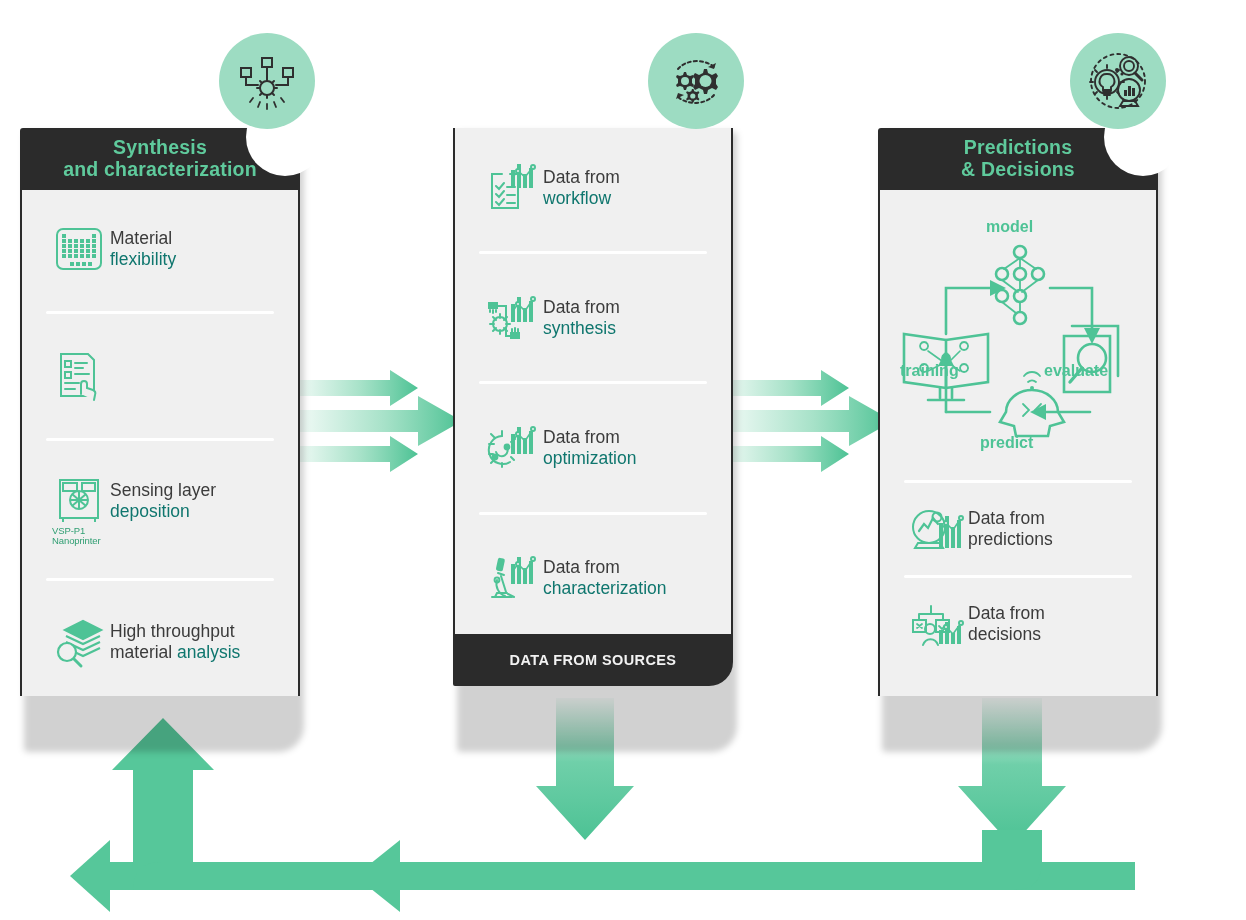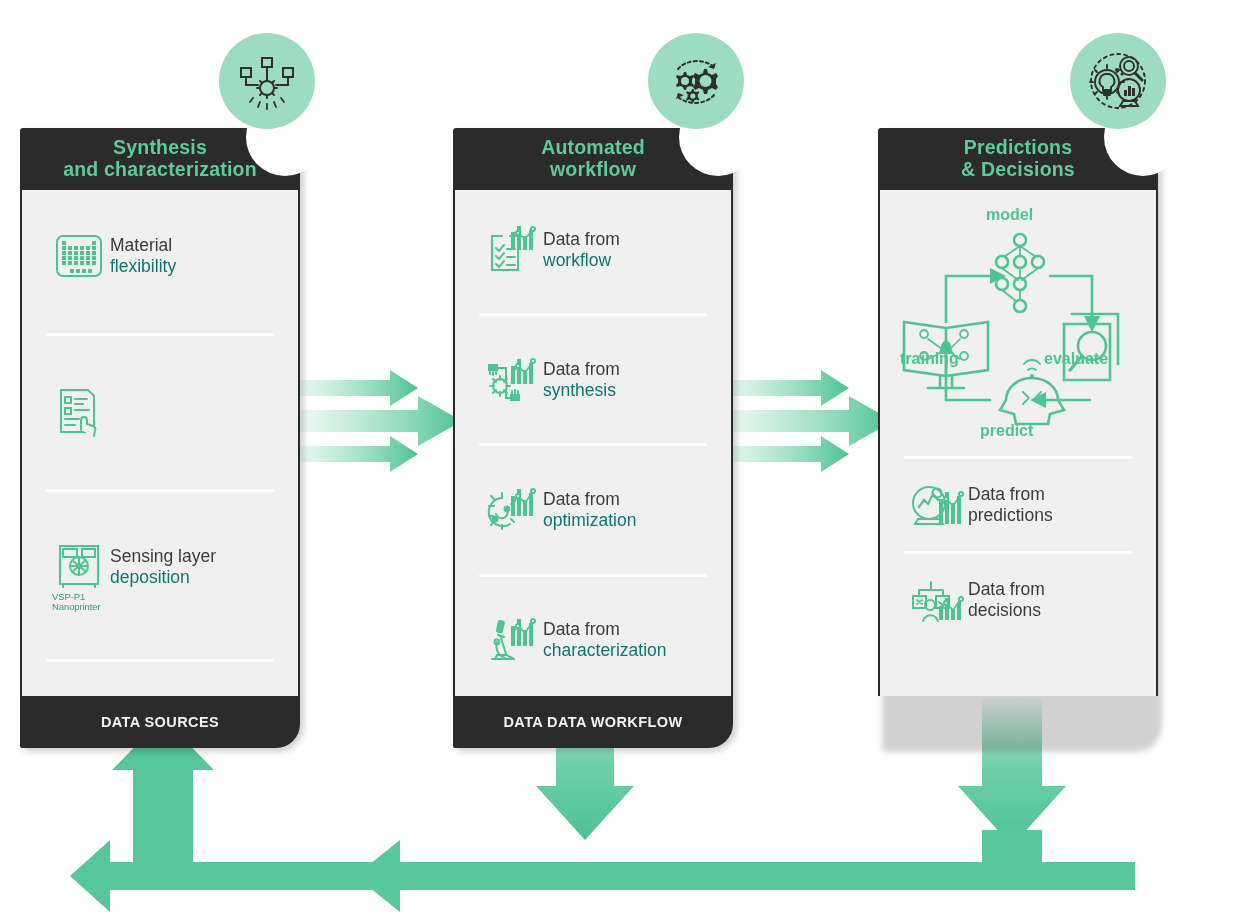--- a/index.html
+++ b/index.html
@@ -89,21 +89,21 @@
   .badge {
     position: absolute; width: 96px; height: 96px; border-radius: 50%;
     background: #9ddcc2; z-index: 6;
     display: flex; align-items: center; justify-content: center;
   }
   .b1 { left: 219px; top: 33px; }
   .b2 { left: 648px; top: 33px; }
   .b3 { left: 1070px; top: 33px; }
 
   
-  .cycle { position: relative; width: 252px; height: 246px; margin: 0 auto; }
+  .cycle { position: relative; width: 252px; height: 246px; margin: 12px auto; }
   .cyc-label {
     position: absolute; color: #4ec396; font-size: 16px; font-weight: bold;
     white-space: nowrap;
   }
   .lbl-model    { left: 92px;  top: 2px; }
   .lbl-training { left: 6px;   top: 146px; }
   .lbl-evaluate { left: 150px; top: 146px; }
   .lbl-predict  { left: 86px;  top: 218px; }
 
   svg { display: block; overflow: visible; }
@@ -265,34 +265,42 @@
             <span>Sensing layer</span><br>
             <span class="g">deposition</span>
           </span>
         </div>
         <div class="sublabel" style="white-space:pre-line;">VSP-P1
 Nanoprinter</div>
       </div>
 
       <div class="divider"></div>
 
-
-    </div>
-    <div class="card-foot">
-      <span class="flabel">DATA SOURCES</span>
+      <div class="row">
+        <span class="ico">
+          <svg width="52" height="50" viewBox="0 0 52 50" fill="none" stroke="#4ec396" stroke-width="2.2">
+            <path d="M30,4 L48,13 L30,22 L12,13 Z" fill="#4ec396"></path>
+            <path d="M13,19 L30,27 L47,19"></path>
+            <path d="M13,25 L30,33 L47,25"></path>
+            <path d="M13,31 L30,39 L47,31"></path>
+            <circle cx="14" cy="35" r="9" fill="#f0f0f0"></circle>
+            <path d="M21,42 L28,49" stroke-linecap="round" stroke-width="3"></path>
+          </svg>
+        </span>
+        <span class="txt">
+          <span>High throughput</span><br>
+          <span>material </span><span class="g">analysis</span>
+        </span>
+      </div>
+
     </div>
   </div>
 
   <div class="column col2">
     <div class="card-shadow"></div>
-    <div class="card-head">
-      <div class="head-notch"></div>
-      <div class="title">Automated
-workflow</div>
-    </div>
     <div class="card-body">
 
       <div class="row">
         <span class="ico">
           <svg width="56" height="52" viewBox="0 0 56 52" fill="none" stroke="#4ec396" stroke-width="2" stroke-linecap="round">
             <path d="M8,16 L8,46 L34,46 L34,20"></path>
             <path d="M8,16 L8,12 L18,12 M26,12 L34,12 L34,18"></path>
             <path d="M12,24 l3,3 l5,-6 M23,25 h8"></path>
             <path d="M12,32 l3,3 l5,-6 M23,33 h8"></path>
             <path d="M12,40 l3,3 l5,-6 M23,41 h8"></path>
@@ -394,21 +402,21 @@
           </svg>
         </span>
         <span class="txt">
           <span>Data from</span><br>
           <span class="g">characterization</span>
         </span>
       </div>
 
     </div>
     <div class="card-foot">
-      <span class="flabel">DATA DATA WORKFLOW</span>
+      <span class="flabel">DATA FROM SOURCES</span>
     </div>
   </div>
 
   <div class="column col3">
     <div class="card-shadow"></div>
     <div class="card-head">
       <div class="head-notch"></div>
       <div class="title">Predictions
 &amp; Decisions</div>
     </div>

